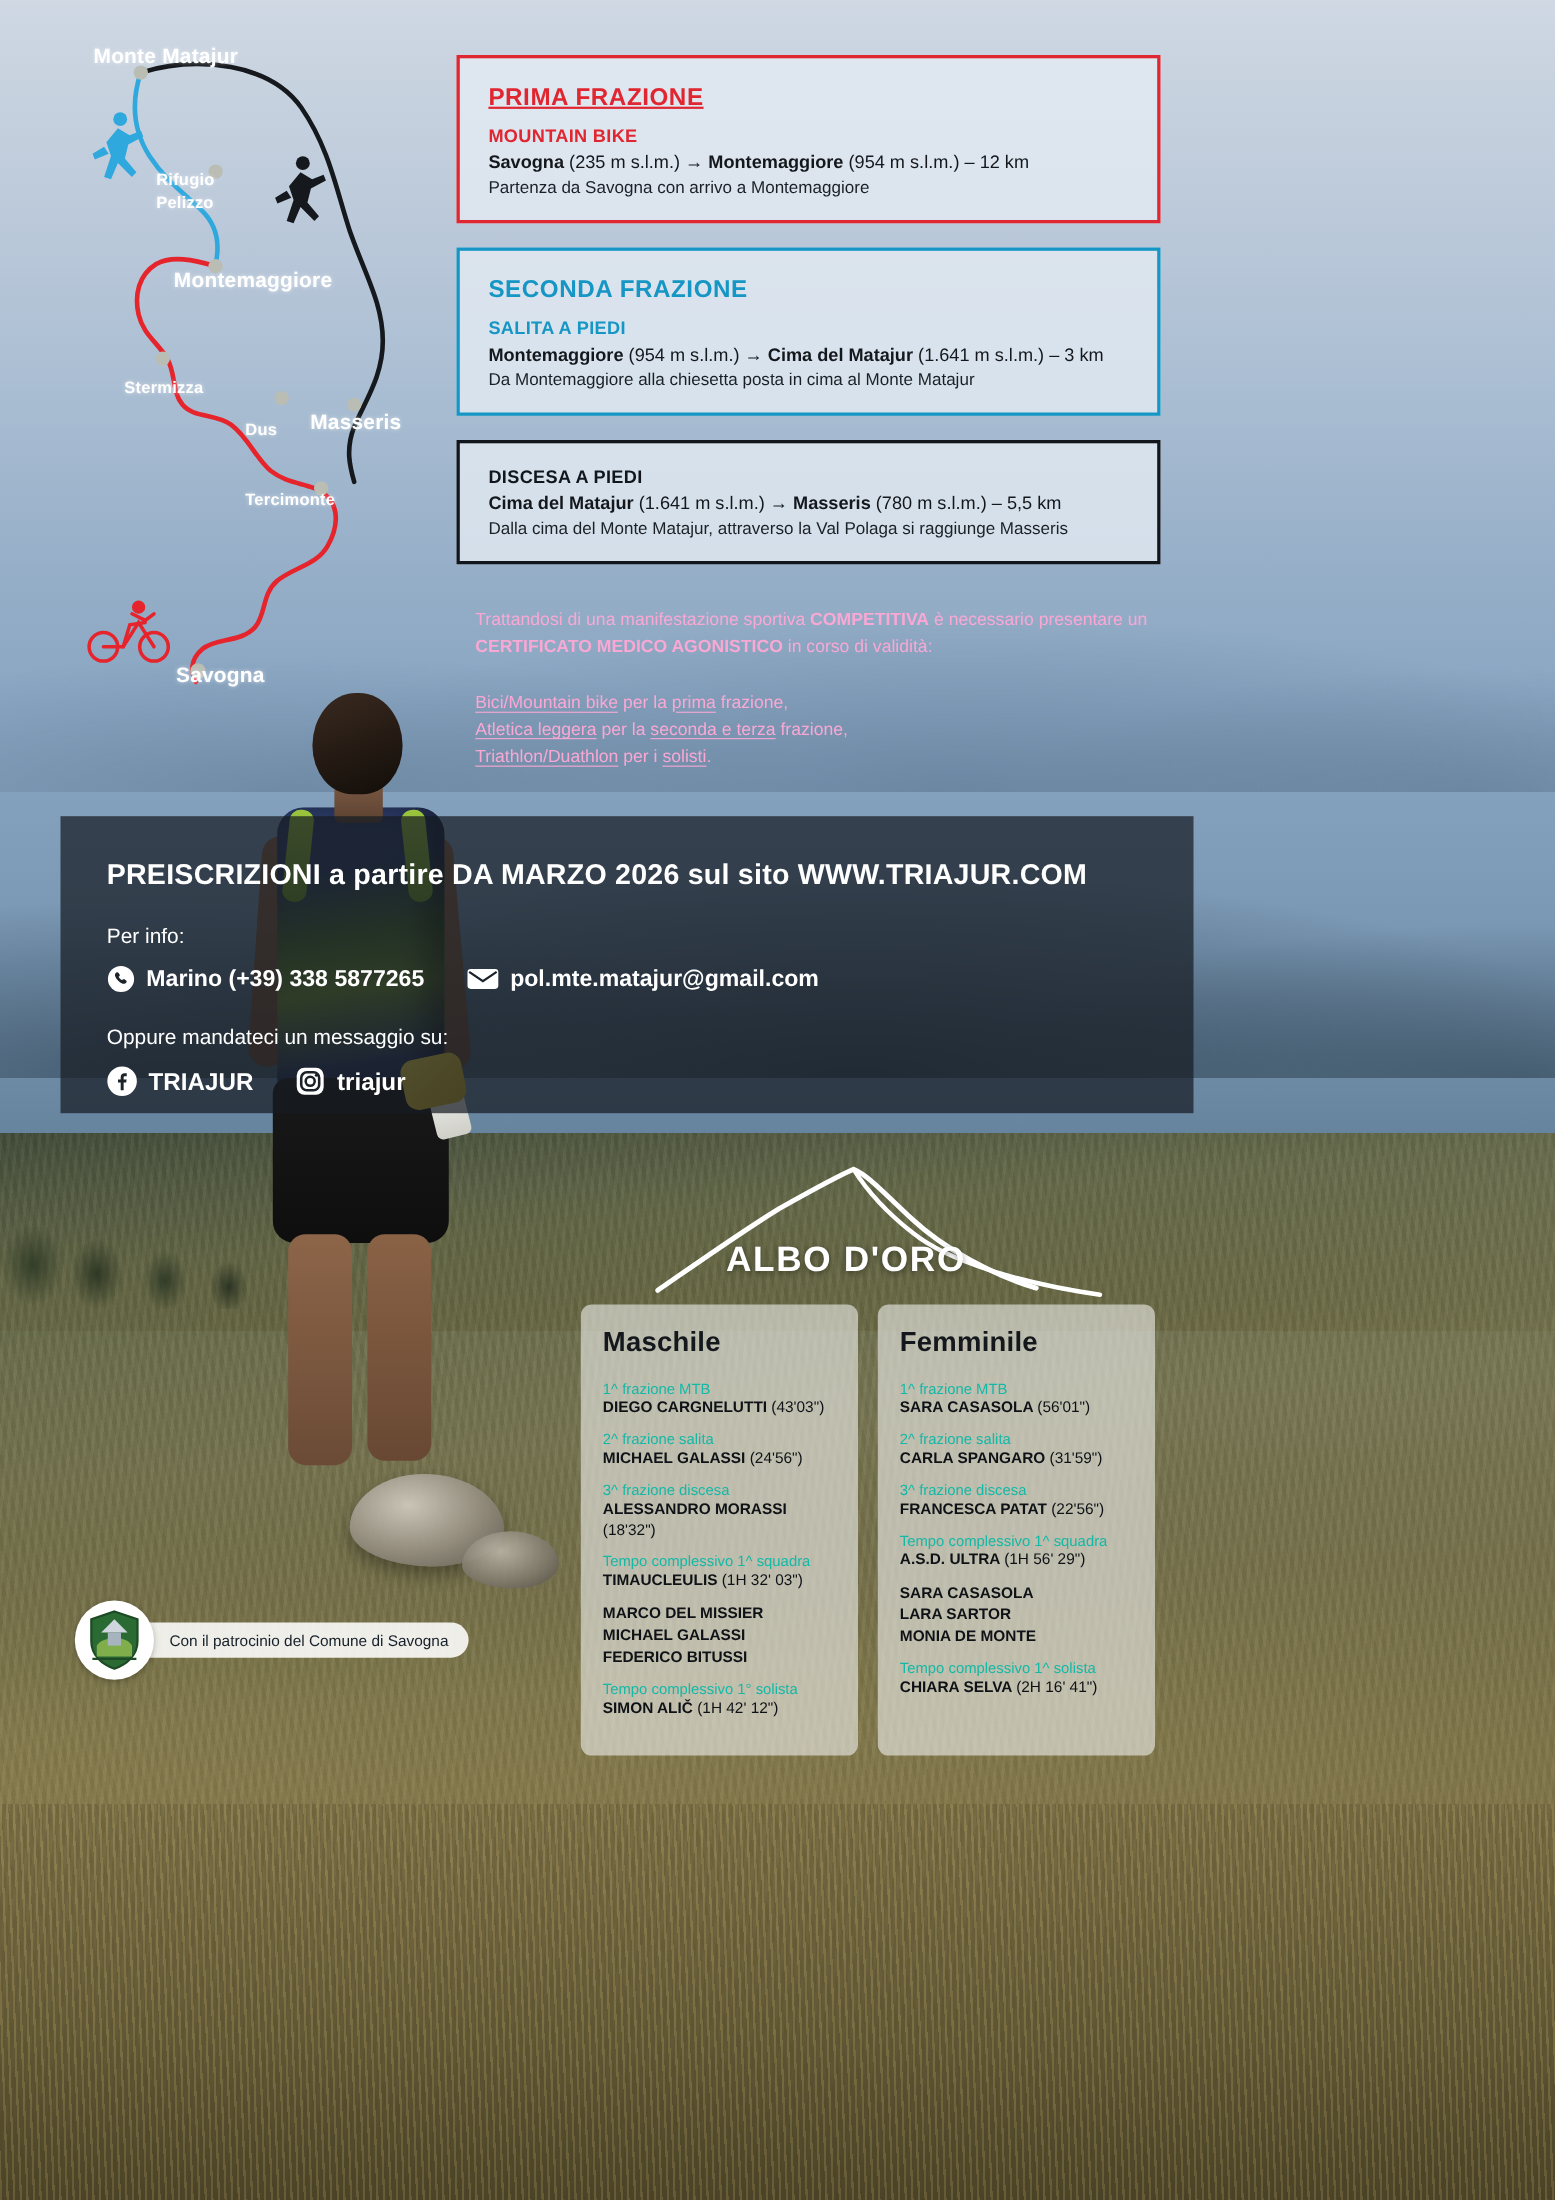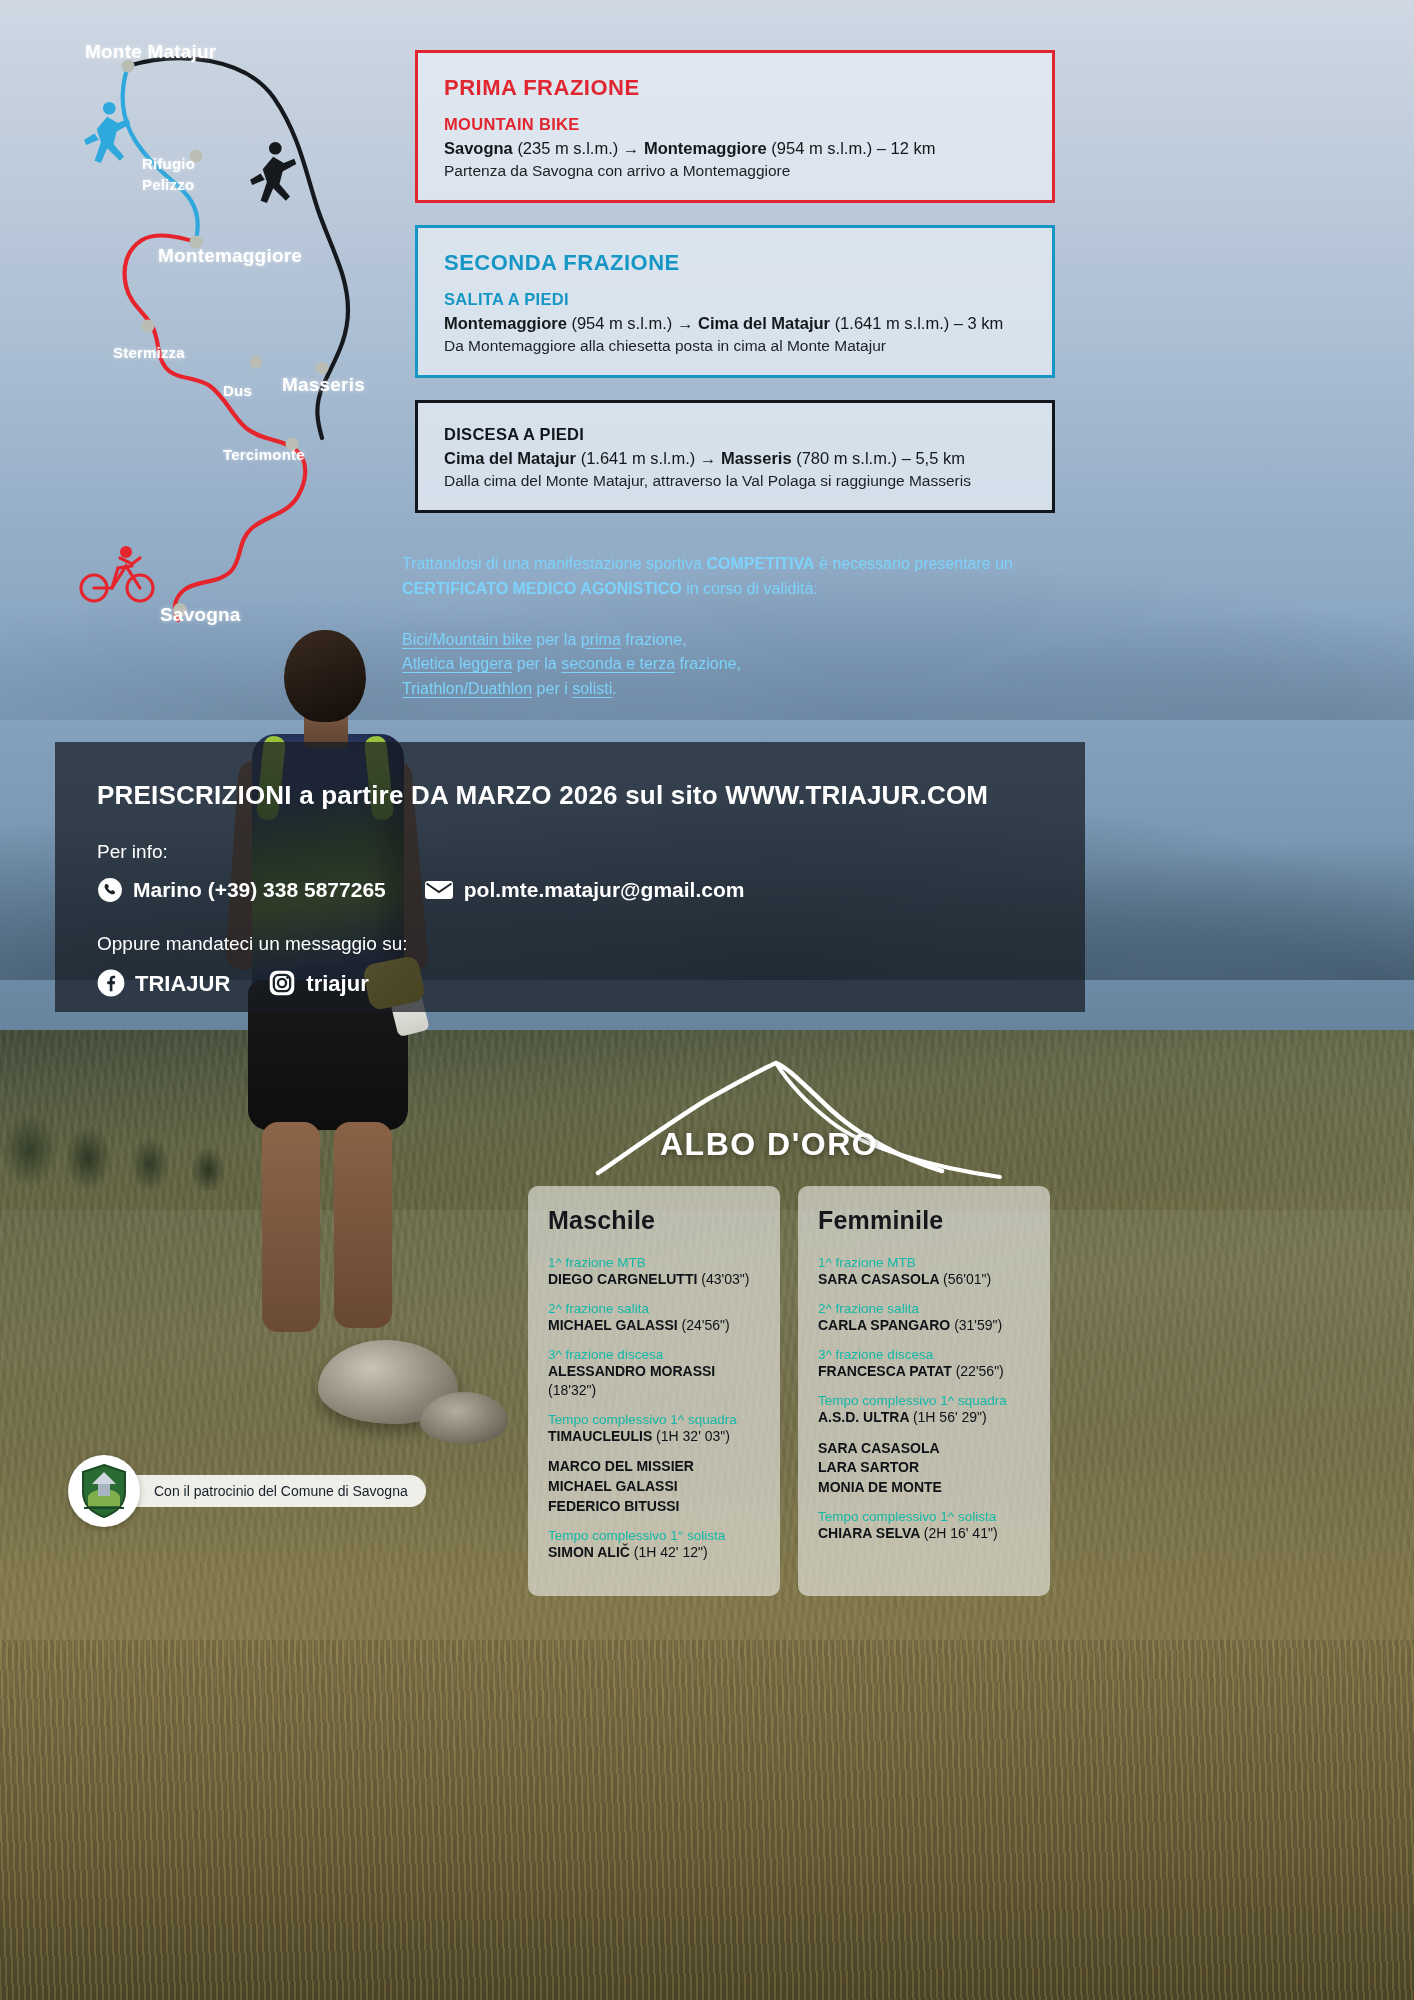--- a/index.html
+++ b/index.html
@@ -150,35 +150,35 @@
   .fbox {
     background: rgba(228,235,243,.80);
     padding: 22px 26px 20px 26px;
     margin-bottom: 22px;
   }
   .fbox.red    { border: 3px solid #e02630; }
   .fbox.blue   { border: 3px solid #1596c4; }
   .fbox.black  { border: 3px solid #10161c; }
 
   .f-title { font-size: 22px; font-weight: 800; letter-spacing: .5px; margin-bottom: 14px; }
-  .fbox.red .f-title   { color:#e02630; }
+  .fbox.red .f-title   { color:#e02630;text-decoration:underline; }
   .fbox.blue .f-title  { color:#1596c4; }
   .fbox.black .f-title { color:#10161c; }
 
   .f-sub { font-size: 16.5px; font-weight: 800; letter-spacing:.3px; margin-bottom: 5px; }
   .fbox.red .f-sub   { color:#e02630; }
   .fbox.blue .f-sub  { color:#1596c4; }
   .fbox.black .f-sub { color:#10161c; }
 
   .f-route { font-size: 16.5px; color:#14181c; margin-bottom: 4px; }
   .f-route b { font-weight: 800; }
   .f-desc { font-size: 15.5px; color:#1b2026; }
 
   
-  .notes { position:absolute; left:402px; top:552px; width:640px; color:#7dd3fc; }
+  .notes { position:absolute; left:432px; top:552px; width:640px; color:#f9a8d4; }
   .notes p { font-size: 16px; line-height: 1.55; }
   .notes .para2 { margin-top: 26px; }
   .notes b { font-weight: 800; }
   .u { text-decoration: underline; text-underline-offset: 3px; }
 
   
   .contact {
     position:absolute; left:55px; top:742px; width:1030px; height:270px;
     background: rgba(22,28,34,.72);
     padding: 38px 42px 0 42px;

